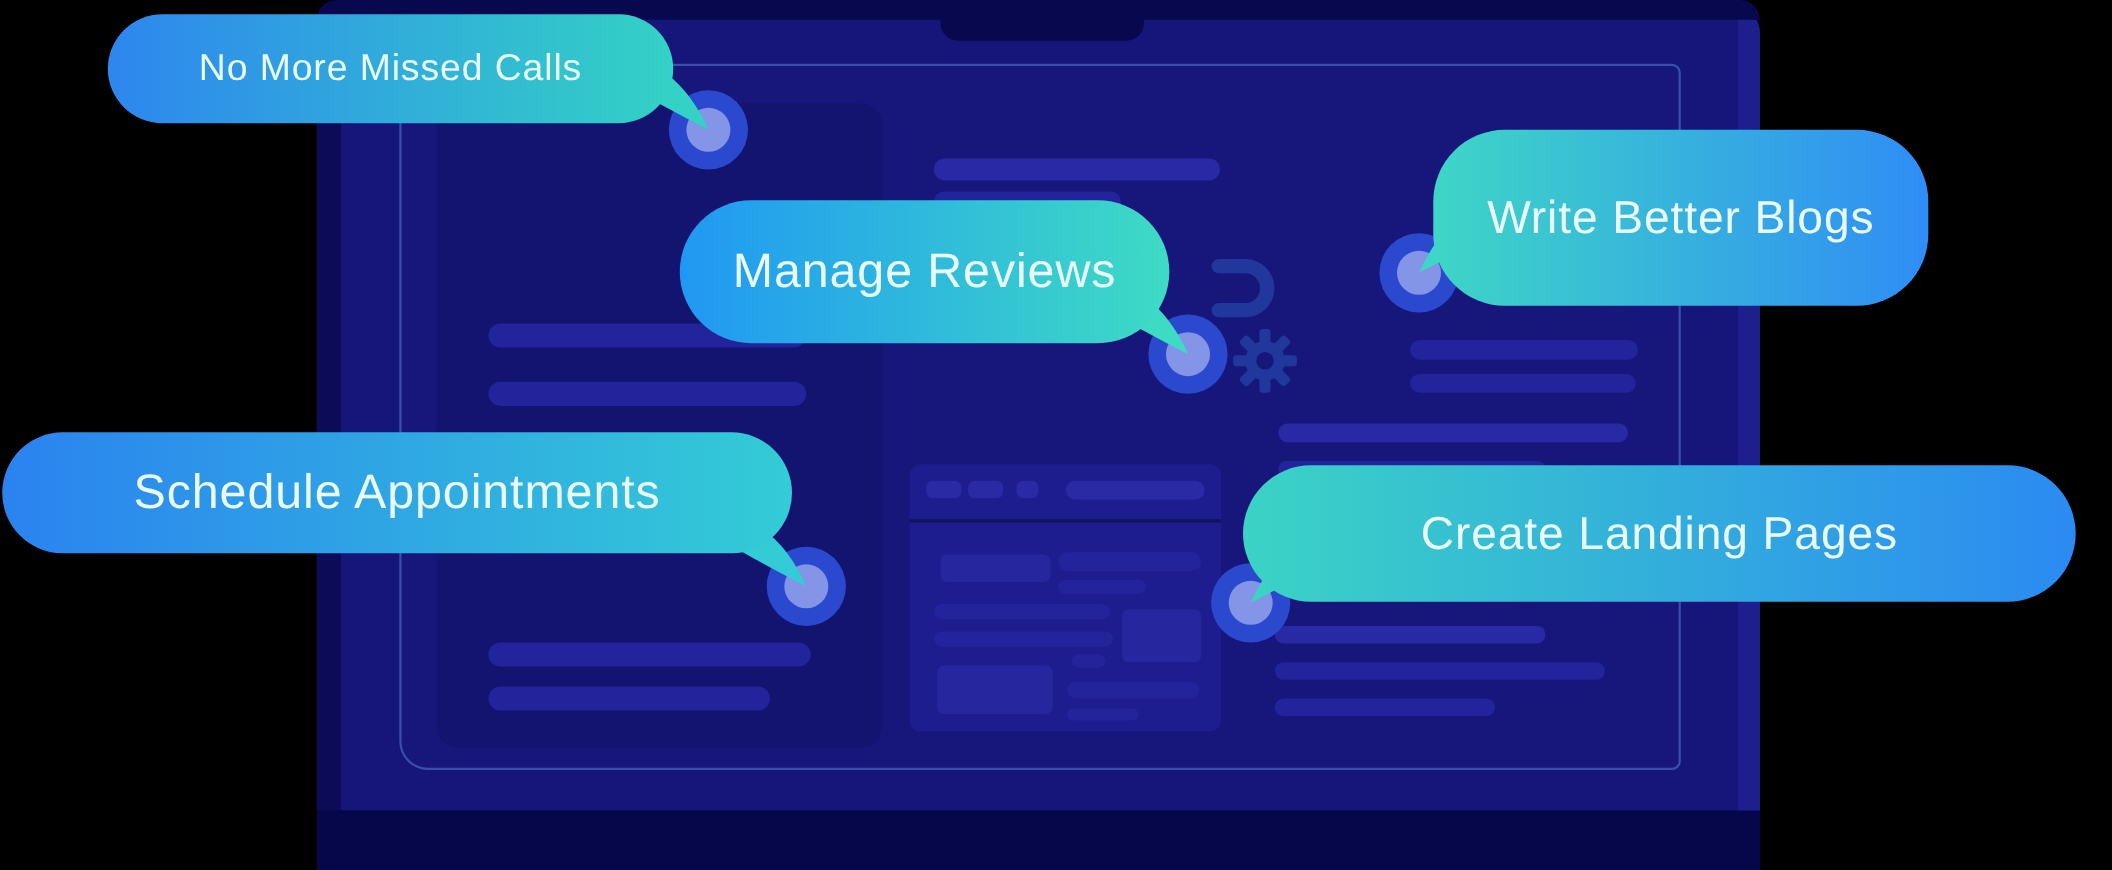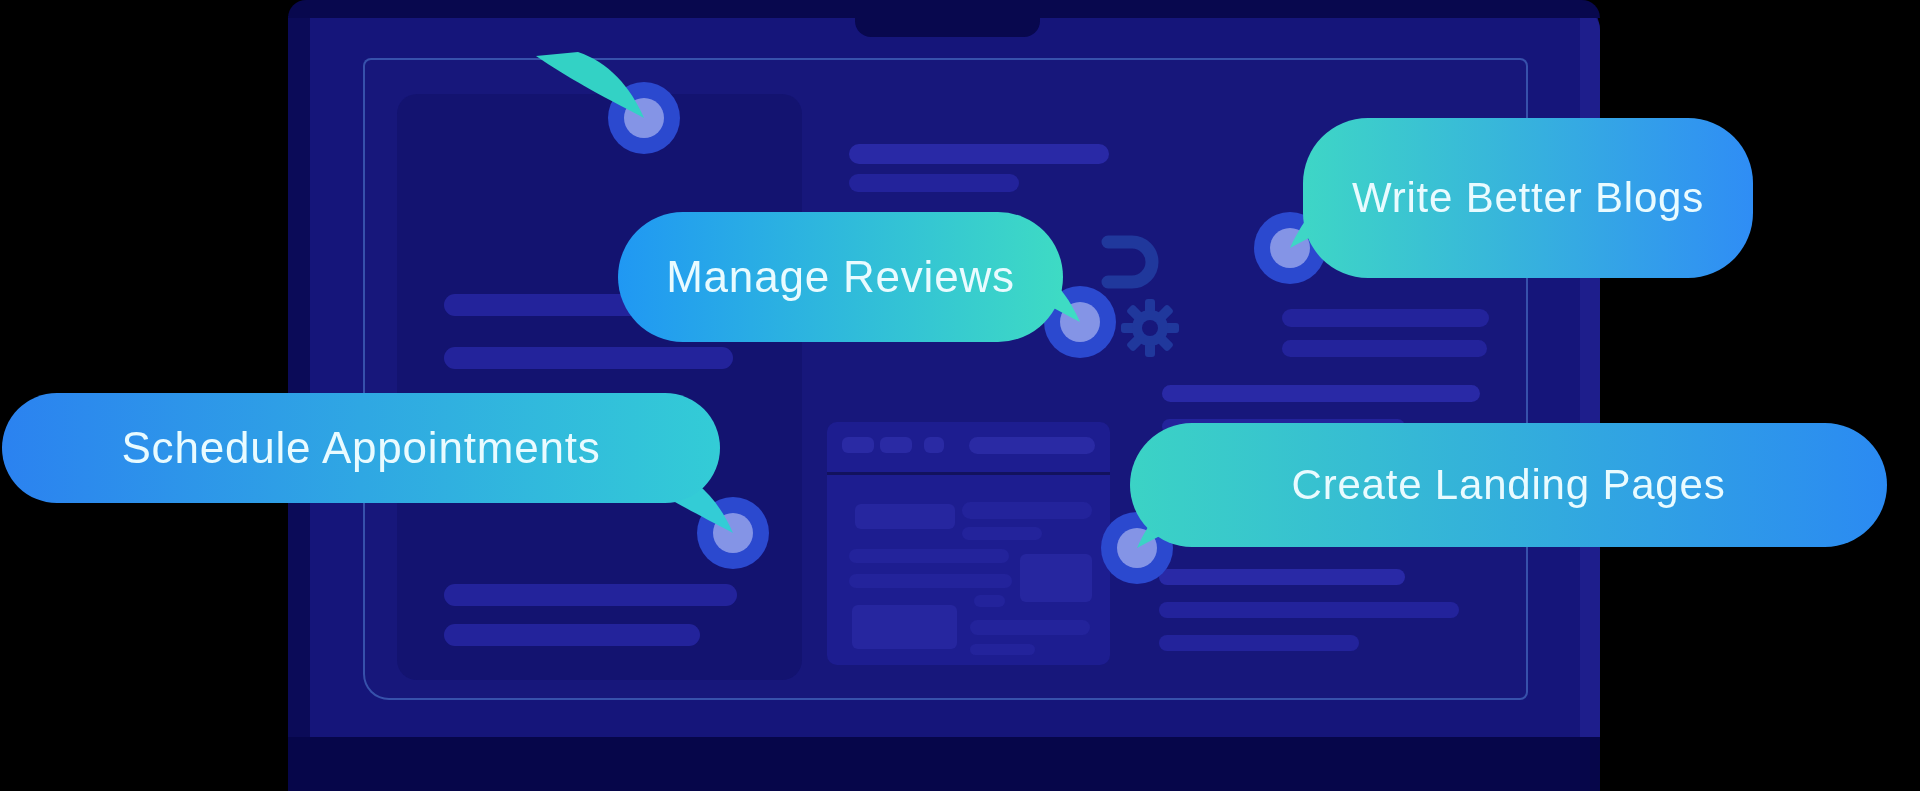--- a/index.html
+++ b/index.html
@@ -29,21 +29,21 @@
   .dot{position:absolute;width:72px;height:72px;border-radius:50%;background:#2b49cf;z-index:20;}
   .dot .in{position:absolute;left:16px;top:16px;width:40px;height:40px;border-radius:50%;
        background:#8494e6;}
   
   .tail{position:absolute;z-index:30;}
   .bubble{position:absolute;z-index:40;display:flex;align-items:center;justify-content:center;
        color:#e9fbff;font-weight:500;letter-spacing:.8px;white-space:nowrap;}
   #b1{left:98px;top:13px;width:514px;height:99px;border-radius:50px;font-size:34px;
       background:linear-gradient(90deg,#2e86ef,#33d2c5);}
   #b2{left:618px;top:182px;width:445px;height:130px;border-radius:65px;font-size:44px;
-      background:linear-gradient(90deg,#2098f3,#3edbc4);margin-top:30px;}
+      background:linear-gradient(90deg,#2098f3,#3edbc4);}
   #b3{left:1303px;top:118px;width:450px;height:160px;border-radius:65px;font-size:42px;
       background:linear-gradient(90deg,#3ed6c6,#2f8df5);}
   #b4{left:2px;top:393px;width:718px;height:110px;border-radius:67px;font-size:44px;
       background:linear-gradient(90deg,#2b82f0,#33ccd6);}
   #b5{left:1130px;top:423px;width:757px;height:124px;border-radius:62px;font-size:42px;
       background:linear-gradient(90deg,#3bd3c5,#2b8af2);}
 </style>
 </head>
 <body>
 
@@ -154,20 +154,23 @@
   <svg class="tail" style="left:1280px;top:182px;" width="120" height="70" viewBox="0 0 120 70">
     <path d="M118,4 C86,26 56,42 10,66 C24,34 46,10 76,0 Z" fill="#3ed6c6"></path>
     </svg>
   <svg class="tail" style="left:623px;top:467px;" width="120" height="70" viewBox="0 0 120 70">
     <path d="M2,4 C34,26 64,42 110,66 C96,34 74,10 44,0 Z" fill="#33ccd6"></path>
     </svg>
   <svg class="tail" style="left:1127px;top:482px;" width="120" height="70" viewBox="0 0 120 70">
     <path d="M118,4 C86,26 56,42 10,66 C24,34 46,10 76,0 Z" fill="#3bd3c5"></path>
     </svg>
 
+  <div class="bubble" id="b1">
+    <span>No More Missed Calls</span>
+  </div>
   <div class="bubble" id="b2">
     <span>Manage Reviews</span>
   </div>
   <div class="bubble" id="b3">
     <span>Write Better Blogs</span>
   </div>
   <div class="bubble" id="b4">
     <span>Schedule Appointments</span>
   </div>
   <div class="bubble" id="b5">

